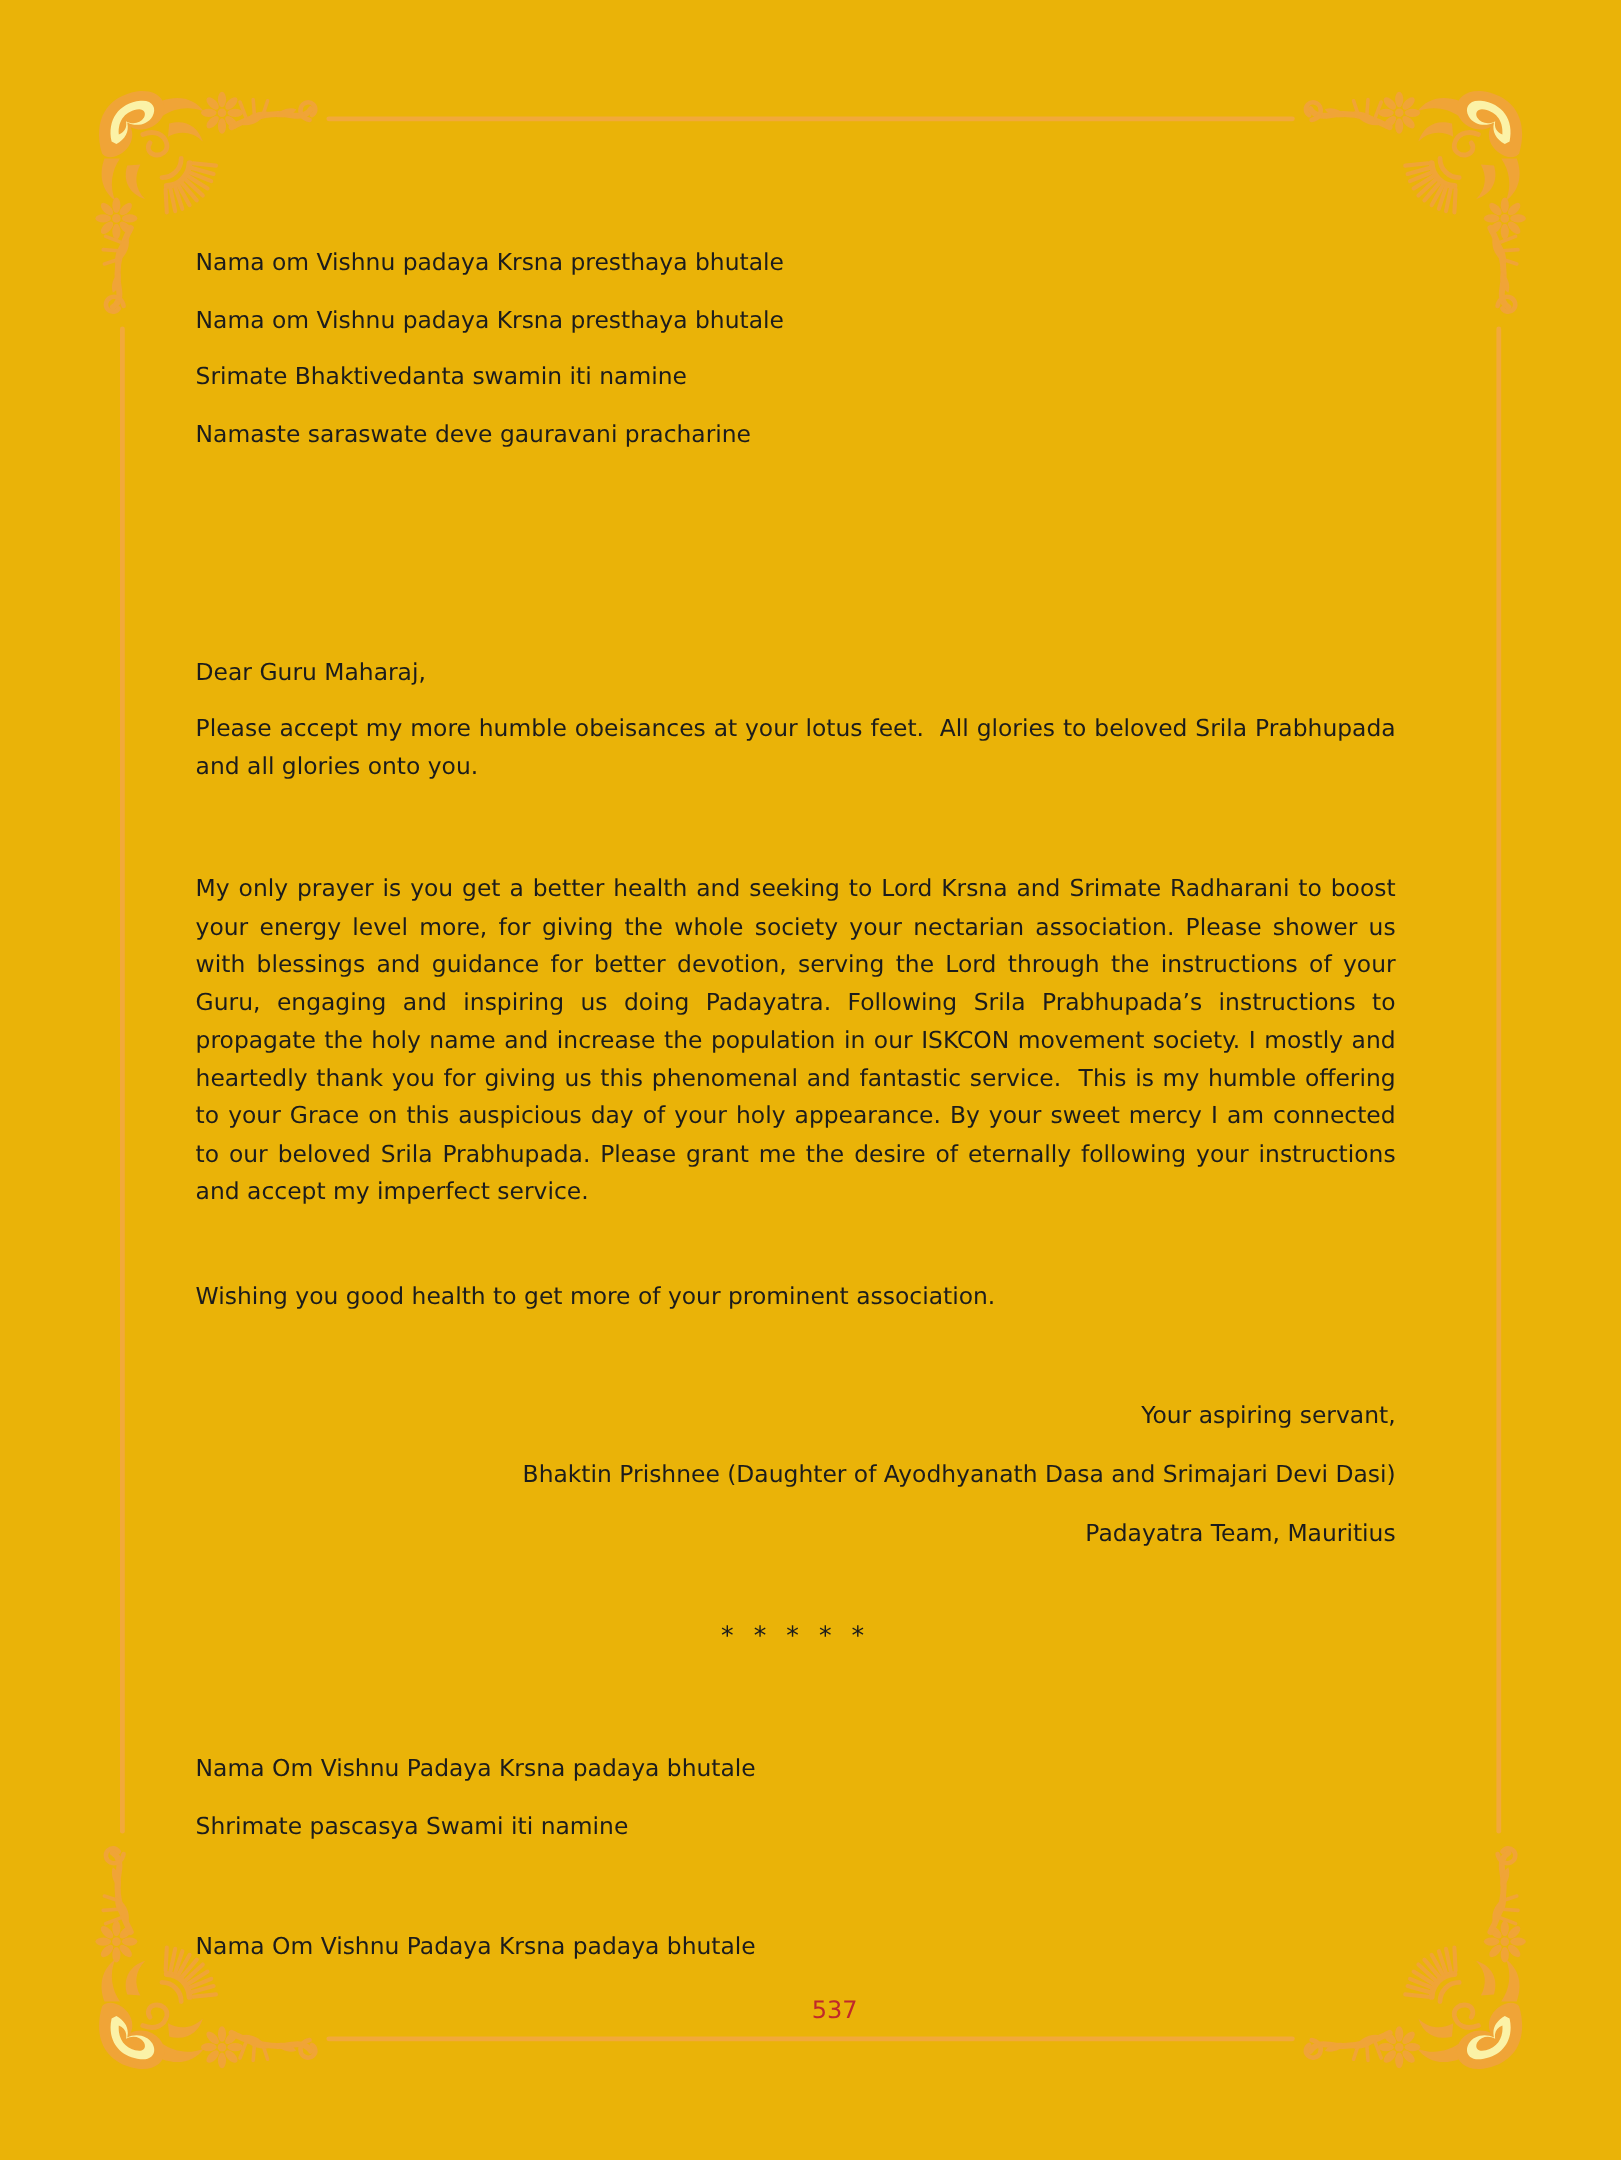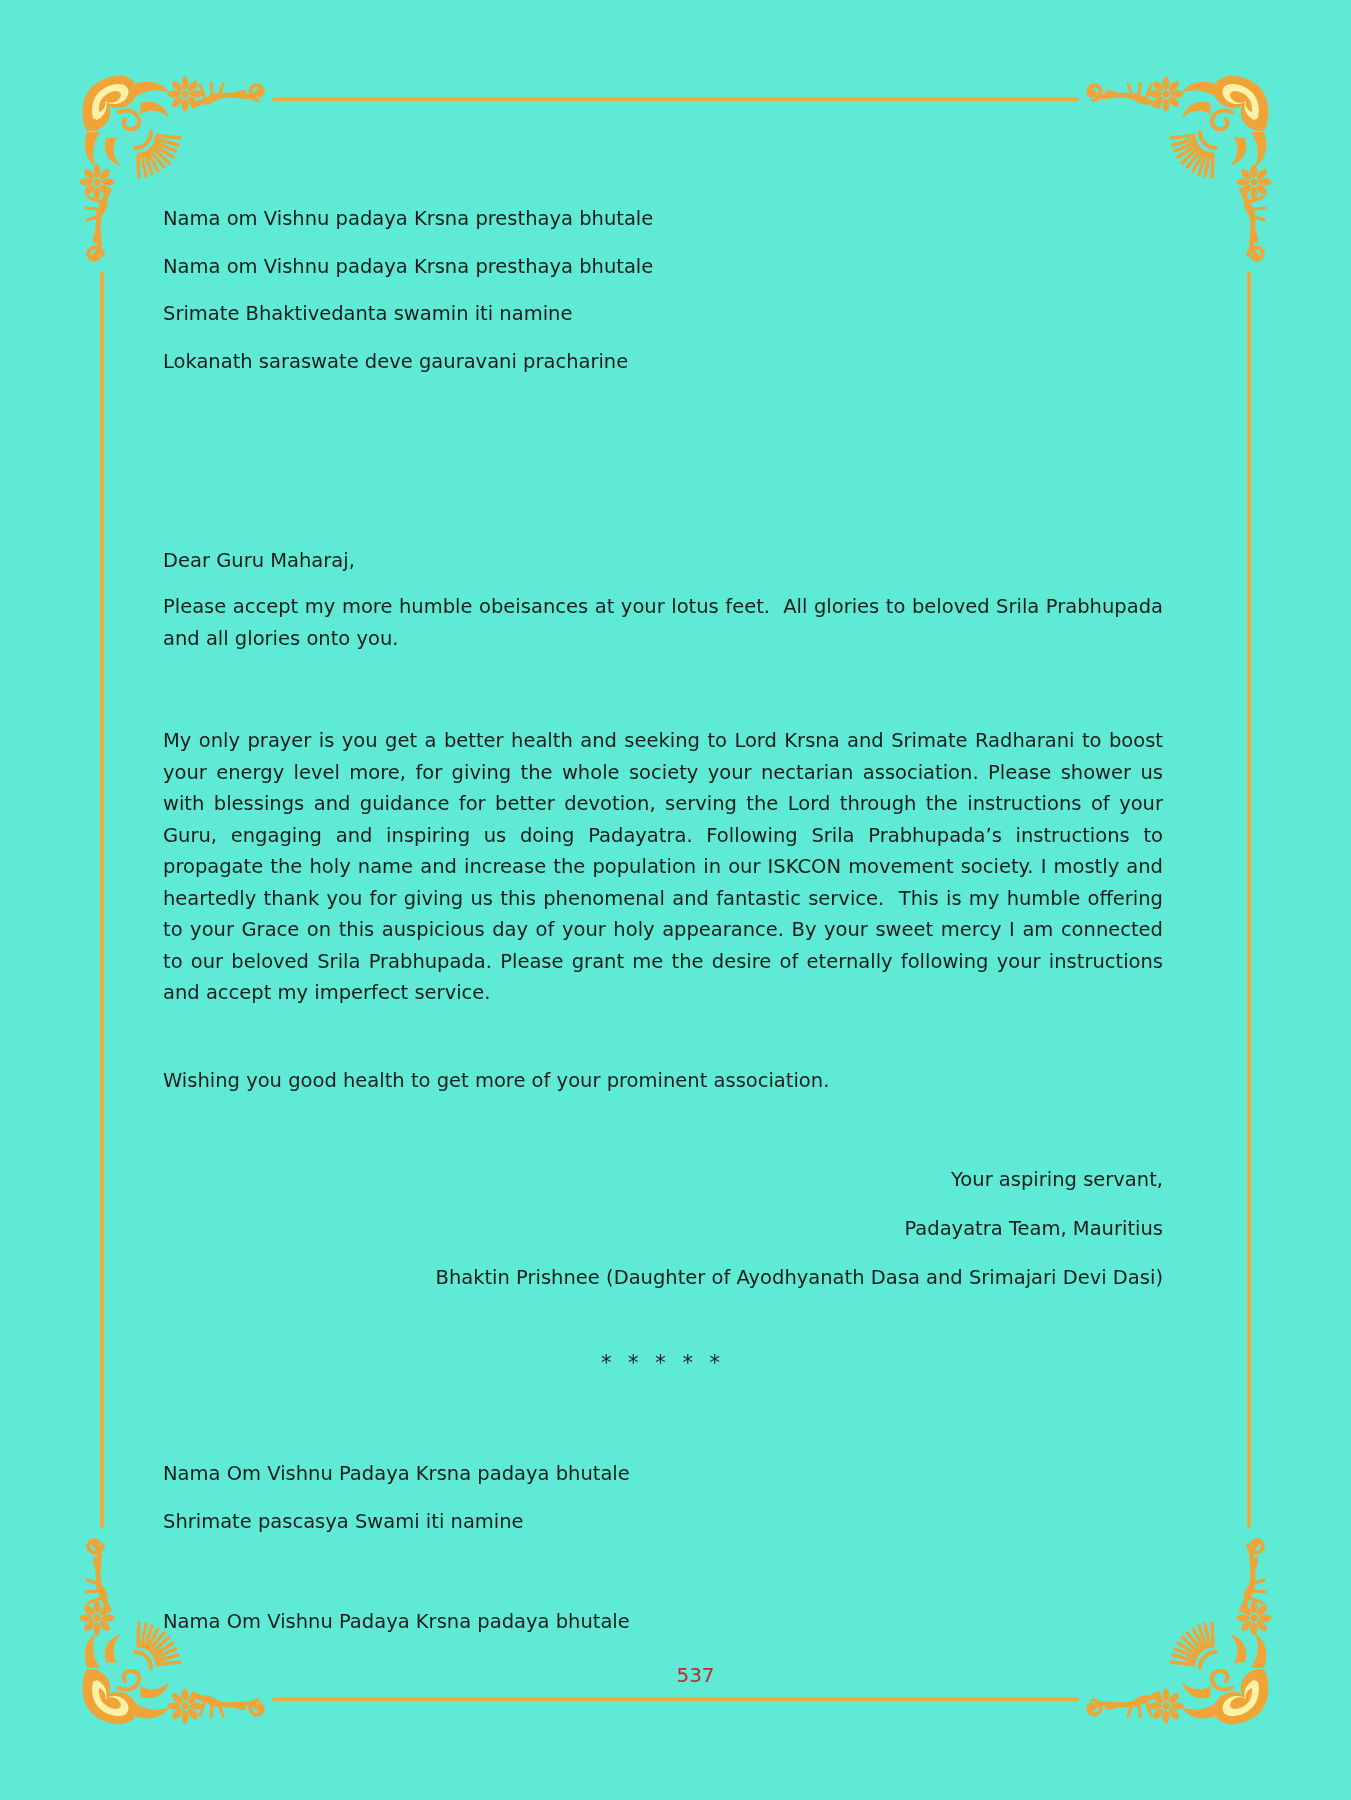--- a/index.html
+++ b/index.html
@@ -5,21 +5,21 @@
   html, body {
     margin: 0;
     padding: 0;
     background: #fbf2a7;
   }
   .page {
     position: relative;
     width: 1351px;
     height: 1800px;
     margin: 0 auto;
-    background: #5eead4;
+    background: #eab308;
     overflow: hidden;
     font-family: "DejaVu Sans", "Liberation Sans", sans-serif;
     color: #1c1c1c;
   }
   
   .corner {
     position: absolute;
     width: 200px;
     height: 200px;
     color: #f0a437;
@@ -135,35 +135,35 @@
 
   <div class="frame-line top"></div>
   <div class="frame-line bottom"></div>
   <div class="frame-line left"></div>
   <div class="frame-line right"></div>
 
   <div class="txt verse1">
     <div class="line">Nama om Vishnu padaya Krsna presthaya bhutale</div>
     <div class="line">Nama om Vishnu padaya Krsna presthaya bhutale</div>
     <div class="line">Srimate Bhaktivedanta swamin iti namine</div>
-    <div class="line">Lokanath saraswate deve gauravani pracharine</div>
+    <div class="line">Namaste saraswate deve gauravani pracharine</div>
   </div>
 
   <p class="txt salutation">Dear Guru Maharaj,</p>
 
   <p class="txt opening">Please accept my more humble obeisances at your lotus feet.  All glories to beloved Srila Prabhupada and all glories onto you.</p>
 
   <p class="txt body-par">My only prayer is you get a better health and seeking to Lord Krsna and Srimate Radharani to boost your energy level more, for giving the whole society your nectarian association. Please shower us with blessings and guidance for better devotion, serving the Lord through the instructions of your Guru, engaging and inspiring us doing Padayatra. Following Srila Prabhupada’s instructions to propagate the holy name and increase the population in our ISKCON movement society. I mostly and heartedly thank you for giving us this phenomenal and fantastic service.  This is my humble offering to your Grace on this auspicious day of your holy appearance. By your sweet mercy I am connected to our beloved Srila Prabhupada. Please grant me the desire of eternally following your instructions and accept my imperfect service.</p>
 
   <p class="txt wishing">Wishing you good health to get more of your prominent association.</p>
 
   <div class="txt signature">
     <div class="line">Your aspiring servant,</div>
+    <div class="line">Bhaktin Prishnee (Daughter of Ayodhyanath Dasa and Srimajari Devi Dasi)</div>
     <div class="line">Padayatra Team, Mauritius</div>
-    <div class="line">Bhaktin Prishnee (Daughter of Ayodhyanath Dasa and Srimajari Devi Dasi)</div>
   </div>
 
   <div class="txt separator">* * * * *</div>
 
   <div class="txt verse2">
     <div class="line">Nama Om Vishnu Padaya Krsna padaya bhutale</div>
     <div class="line">Shrimate pascasya Swami iti namine</div>
   </div>
 
   <p class="txt reprise">Nama Om Vishnu Padaya Krsna padaya bhutale</p>

